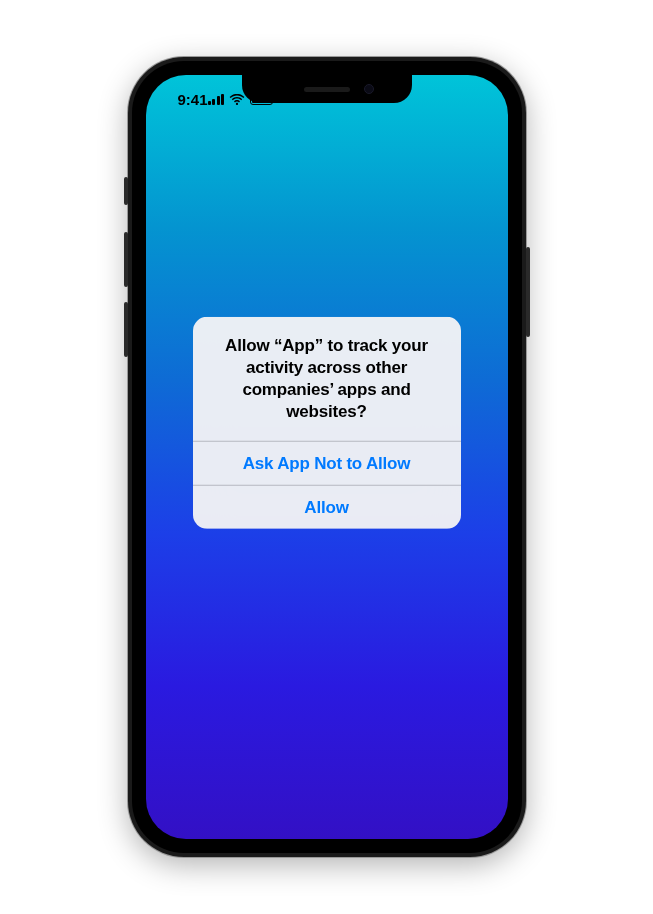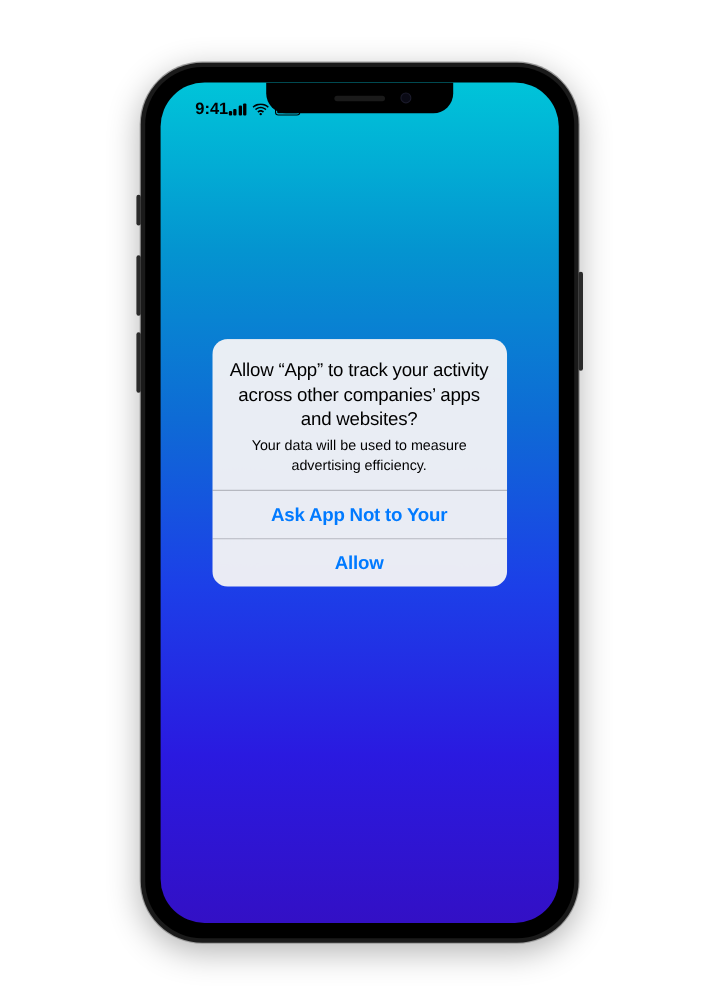--- a/index.html
+++ b/index.html
@@ -203,21 +203,21 @@
       overflow: hidden;
     }
     
     .alert-content {
       padding: 18px 16px 14px;
       text-align: center;
     }
     
     .alert-title {
       font-size: 17px;
-      font-weight: 400;
+      font-weight: 700;
       color: #000;
       line-height: 1.3;
       margin-bottom: 4px;
       letter-spacing: -0.2px;
     }
     
     .alert-message {
       font-size: 13px;
       font-weight: 400;
       color: #000;
@@ -280,21 +280,20 @@
               <div class="battery-fill"></div>
             </div>
             <div class="battery-tip"></div>
           </div>
         </div>
       </div>
 
       <div class="alert-dialog">
         <div class="alert-content">
           <div class="alert-title">Allow “App” to track your activity across other companies’ apps and websites?</div>
-          <div class="alert-message">Your data will be used to measure advertising efficiency.</div>
         </div>
-        <div class="alert-button alert-button-bold">Ask App Not to Your</div>
+        <div class="alert-button alert-button-bold">Ask App Not to Allow</div>
         <div class="alert-button alert-button-regular">Allow</div>
       </div>
 
     </div>
   </div>
 </div>
 
 </body></html>

